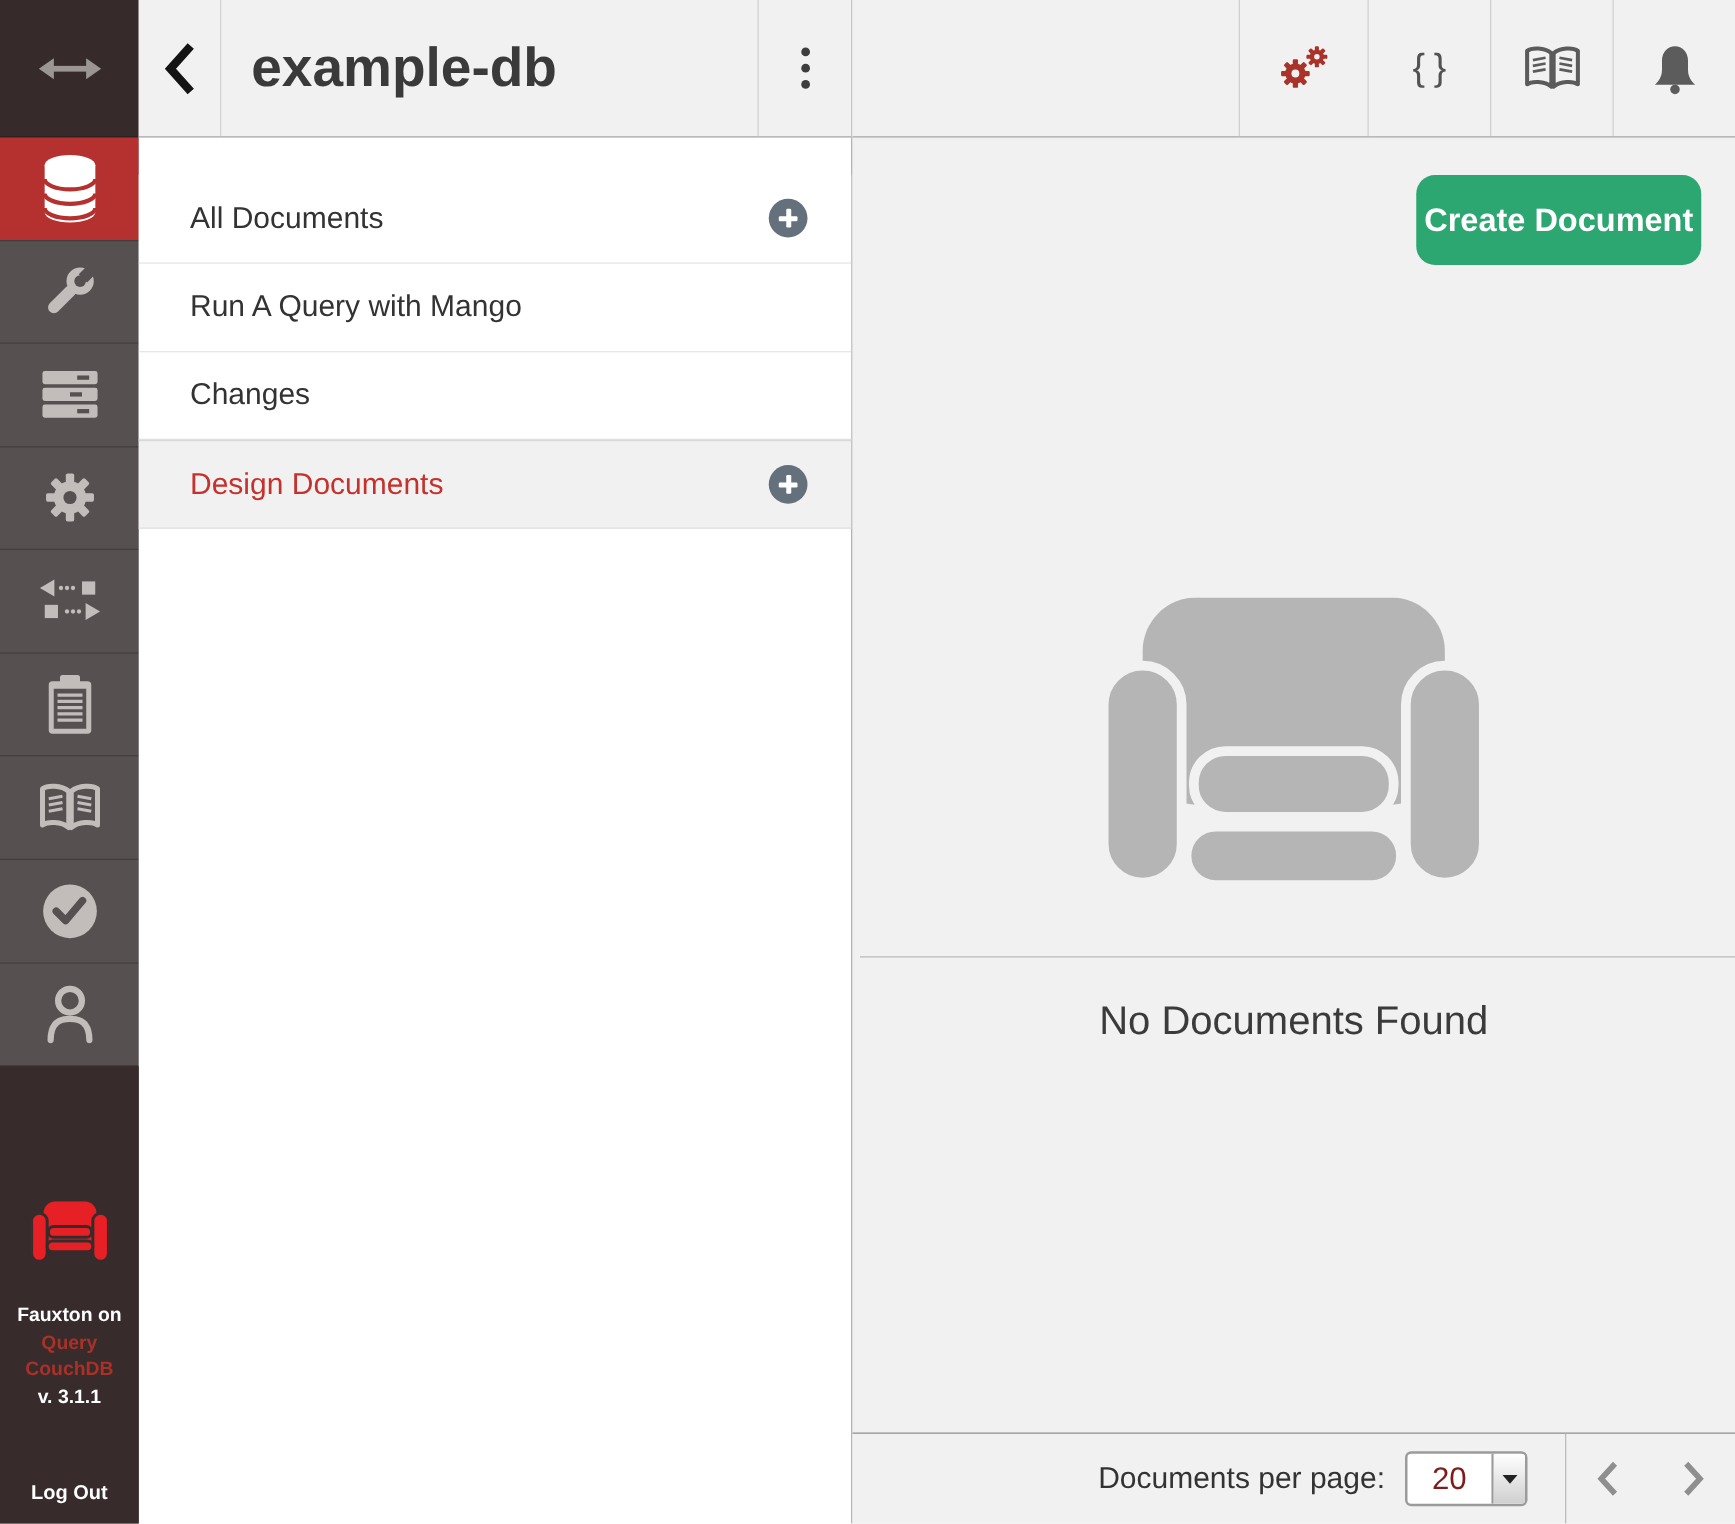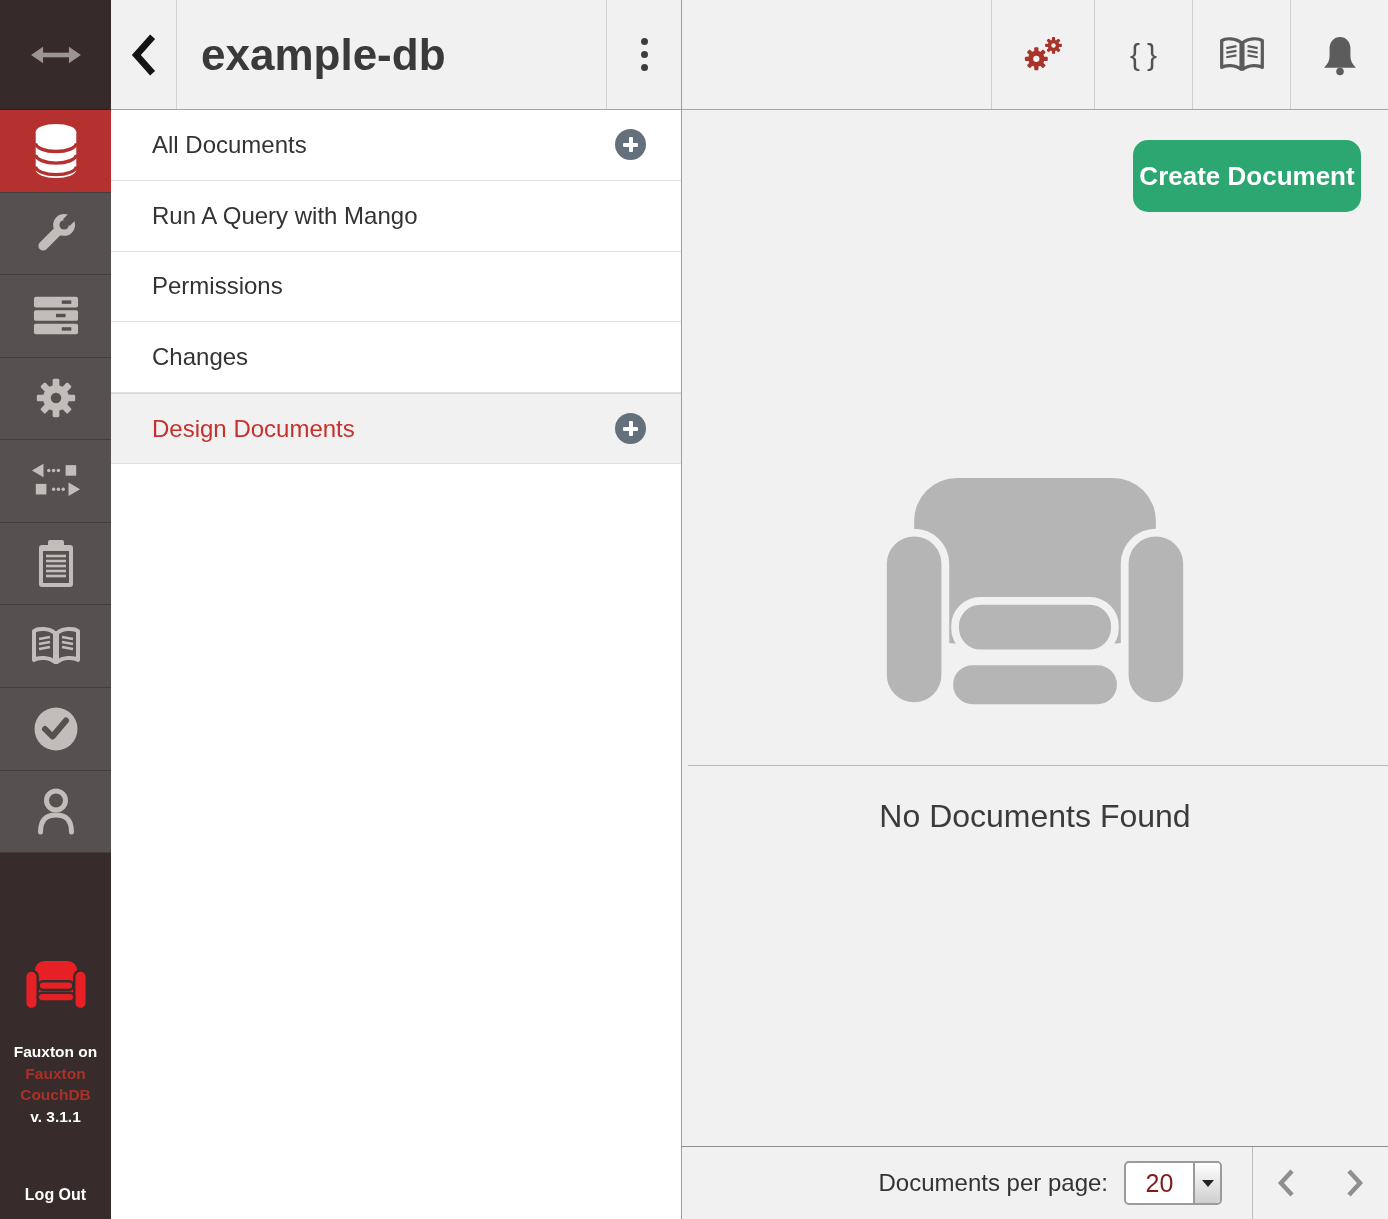--- a/index.html
+++ b/index.html
@@ -30,21 +30,21 @@
     display: flex; flex-direction: column; }
   .db-header { height: 110px; background: #f1f1f1; border-bottom: 1px solid #a6a6a6;
     display: flex; align-items: stretch; }
   .db-back { width: 66px; display: flex; align-items: center; justify-content: center;
     border-right: 1px solid #d2d2d2; cursor: pointer; }
   .db-title { flex: 1; display: flex; align-items: center; padding-left: 24px;
     font-size: 44px; font-weight: bold; color: #3a3a3a; }
   .db-kebab { width: 75px; border-left: 1px solid #d2d2d2; display: flex; flex-direction: column;
     align-items: center; justify-content: center; gap: 6px; cursor: pointer; }
   .dot { width: 7px; height: 7px; border-radius: 50%; background: #3d3d3d; }
-  .db-nav { list-style: none; }
+  .db-nav { list-style: none; margin-top: 30px; }
   .db-item { height: 70.8px; border-bottom: 1px solid #e0e0e0; display: flex; align-items: center;
     padding: 0 35px 0 41px; font-size: 24px; color: #333; cursor: pointer; background: #fff; }
   .db-item .label { flex: 1; }
   .db-item.active { background: #f1f1f1; color: #c5312d; border-top: 1px solid #d9d9d9; }
   .plus-circle { width: 31px; height: 31px; border-radius: 50%; background: #64717c; position: relative; cursor: pointer; flex: 0 0 31px; }
   .plus-circle::before { content: ""; position: absolute; left: 8px; top: 13.5px; width: 15px; height: 4px; background: #fff; border-radius: 1px; }
   .plus-circle::after  { content: ""; position: absolute; left: 13.5px; top: 8px; width: 4px; height: 15px; background: #fff; border-radius: 1px; }
 
   
   .main { flex: 1; min-width: 0; display: flex; flex-direction: column; background: #f1f1f1; }
@@ -199,21 +199,21 @@
     <div class="sb-footer">
       <svg class="sb-couch" width="62" height="50" viewBox="0 0 64 52">
         <rect x="10" y="0" width="44" height="36" rx="10" fill="#e62025"></rect>
         <rect x="0" y="10" width="13" height="40" rx="6.5" fill="#e62025" stroke="#382b2b" stroke-width="2.5"></rect>
         <rect x="51" y="10" width="13" height="40" rx="6.5" fill="#e62025" stroke="#382b2b" stroke-width="2.5"></rect>
         <rect x="14" y="21" width="36" height="9" rx="4.5" fill="#e62025" stroke="#382b2b" stroke-width="2.5"></rect>
         <rect x="13" y="33" width="38" height="9" rx="4.5" fill="#e62025" stroke="#382b2b" stroke-width="2.5"></rect>
       </svg>
       <div class="sb-brand">
         <div>Fauxton on</div>
-        <div class="red">Fauxton</div>
+        <div class="red">Query</div>
         <div class="red">CouchDB</div>
         <div>v. 3.1.1</div>
       </div>
       <div class="sb-logout">Log Out</div>
     </div>
   </aside>
 
   <section class="db-panel">
     <header class="db-header">
       <div class="db-back">
@@ -228,23 +228,20 @@
         <span class="dot"></span>
       </div>
     </header>
     <ul class="db-nav">
       <li class="db-item">
         <span class="label">All Documents</span>
         <span class="plus-circle"></span>
       </li>
       <li class="db-item">
         <span class="label">Run A Query with Mango</span>
-      </li>
-      <li class="db-item">
-        <span class="label">Permissions</span>
       </li>
       <li class="db-item">
         <span class="label">Changes</span>
       </li>
       <li class="db-item active">
         <span class="label">Design Documents</span>
         <span class="plus-circle"></span>
       </li>
     </ul>
   </section>

